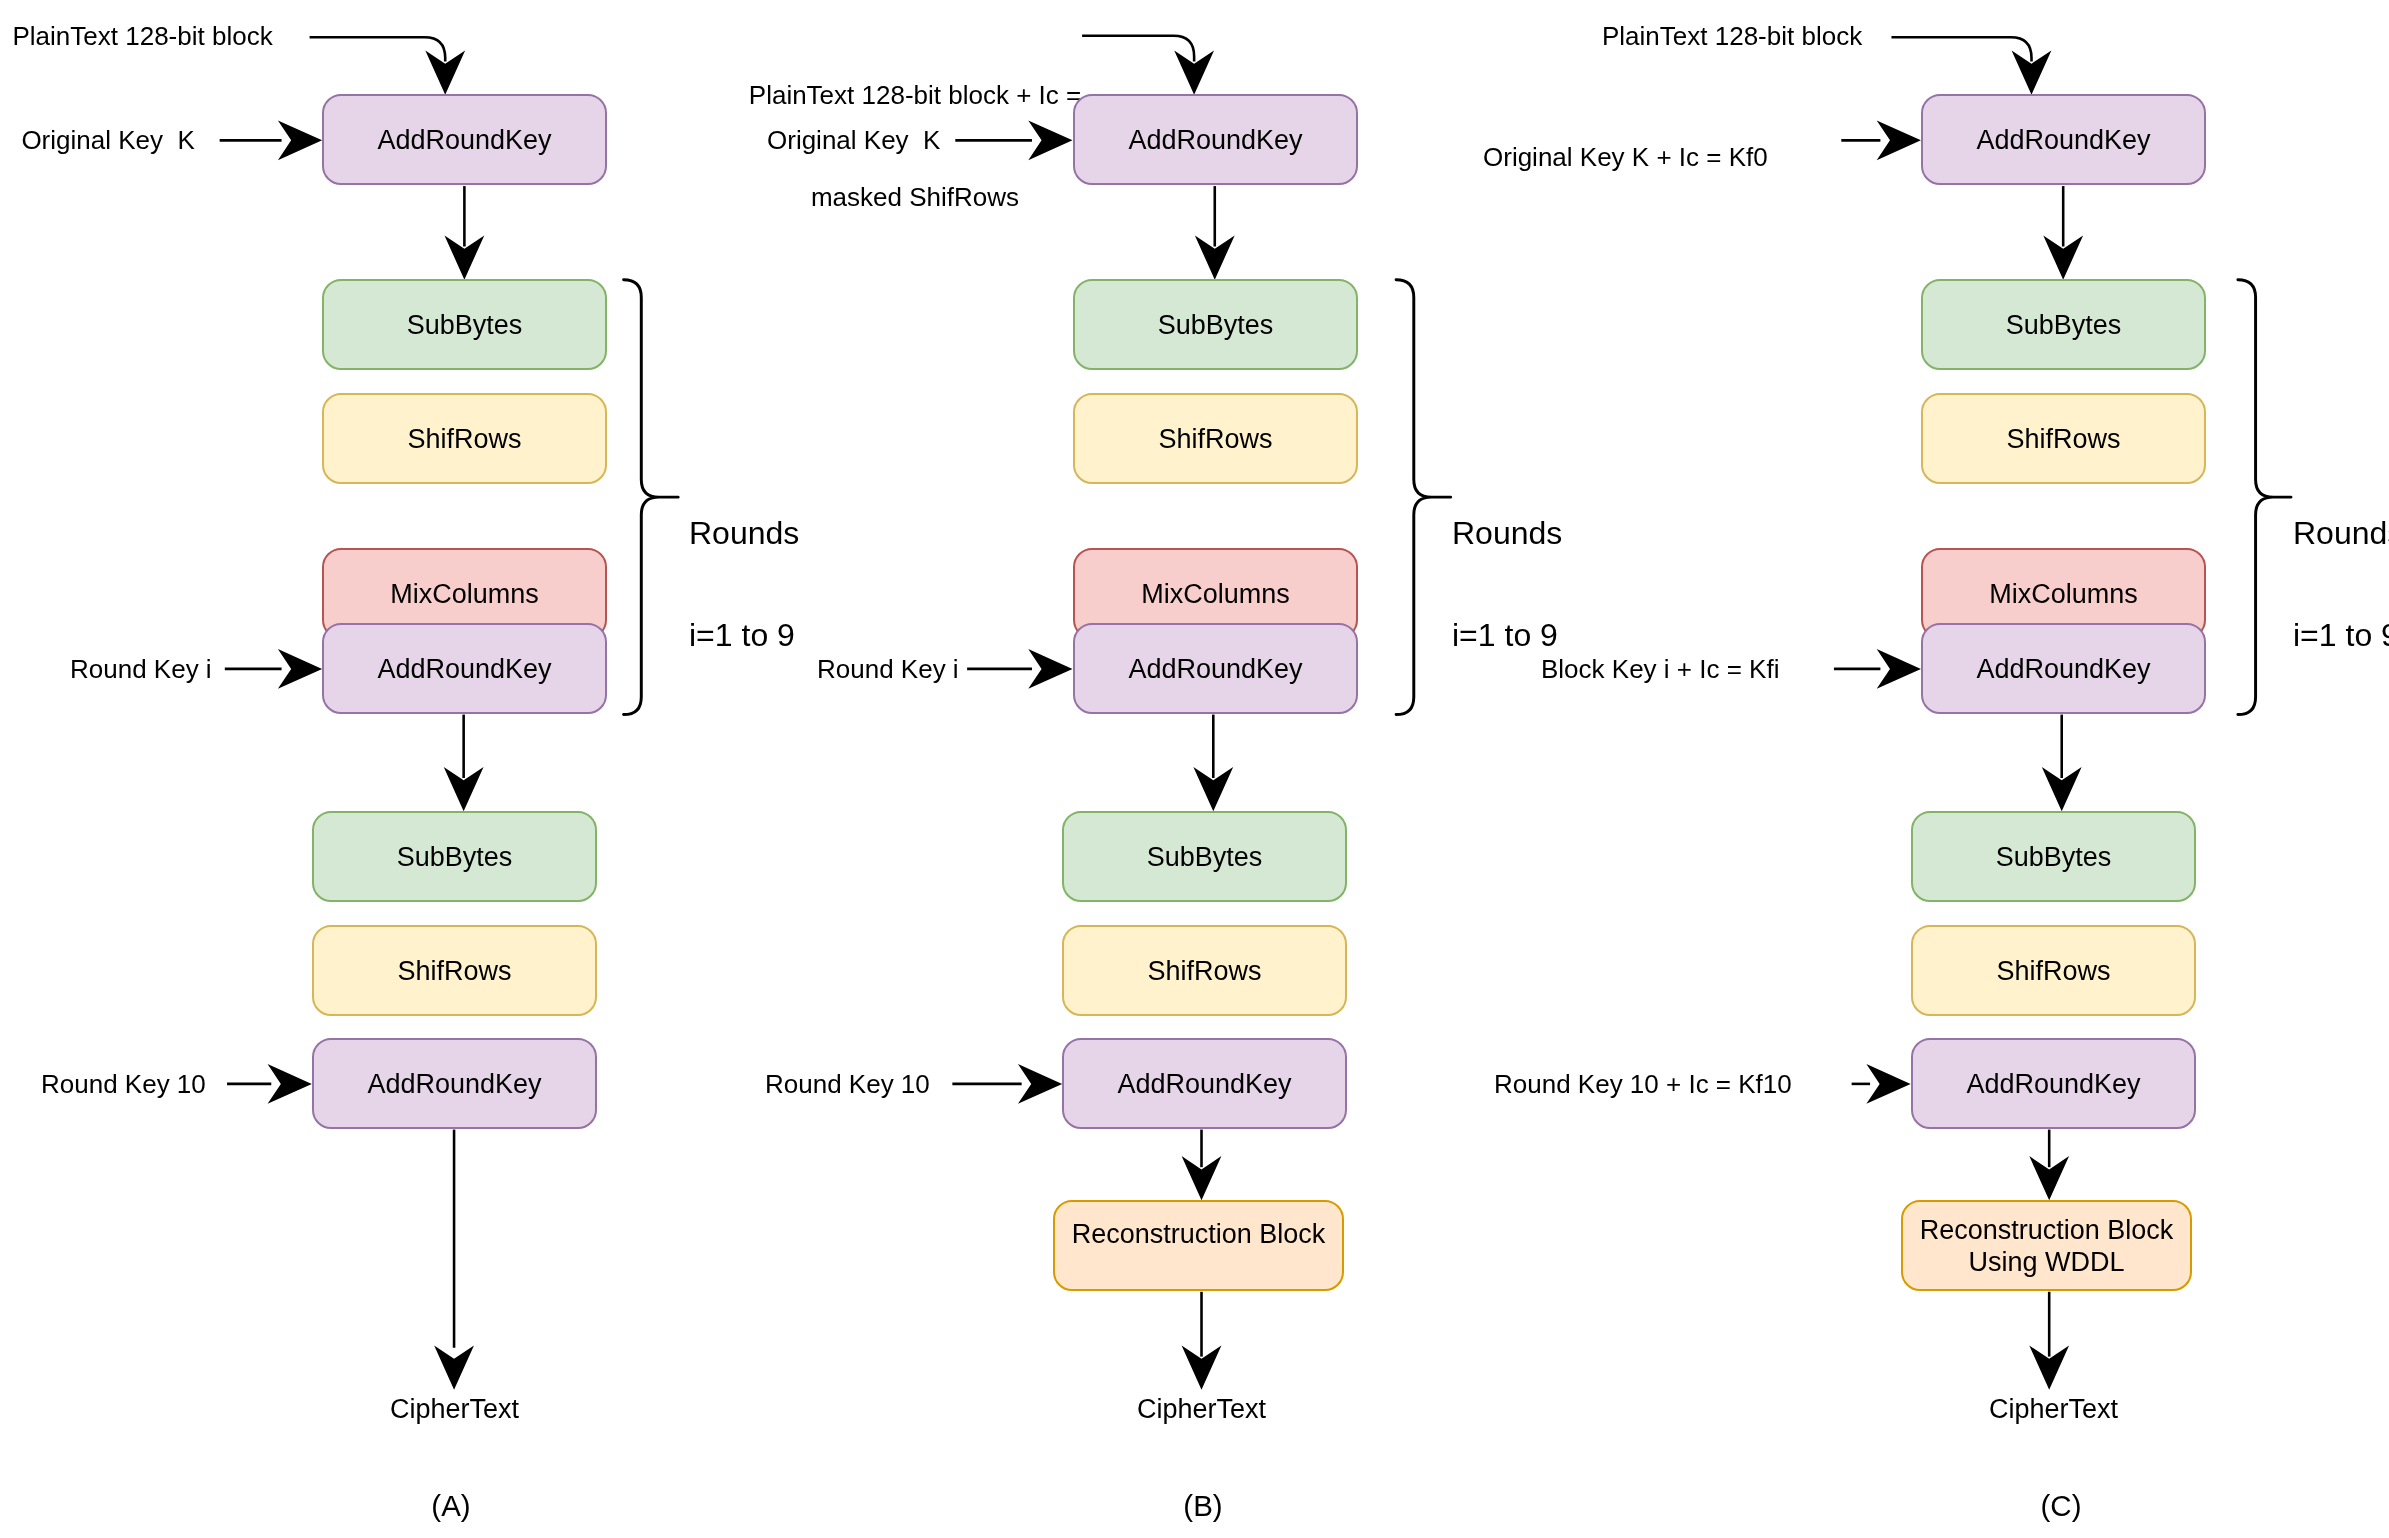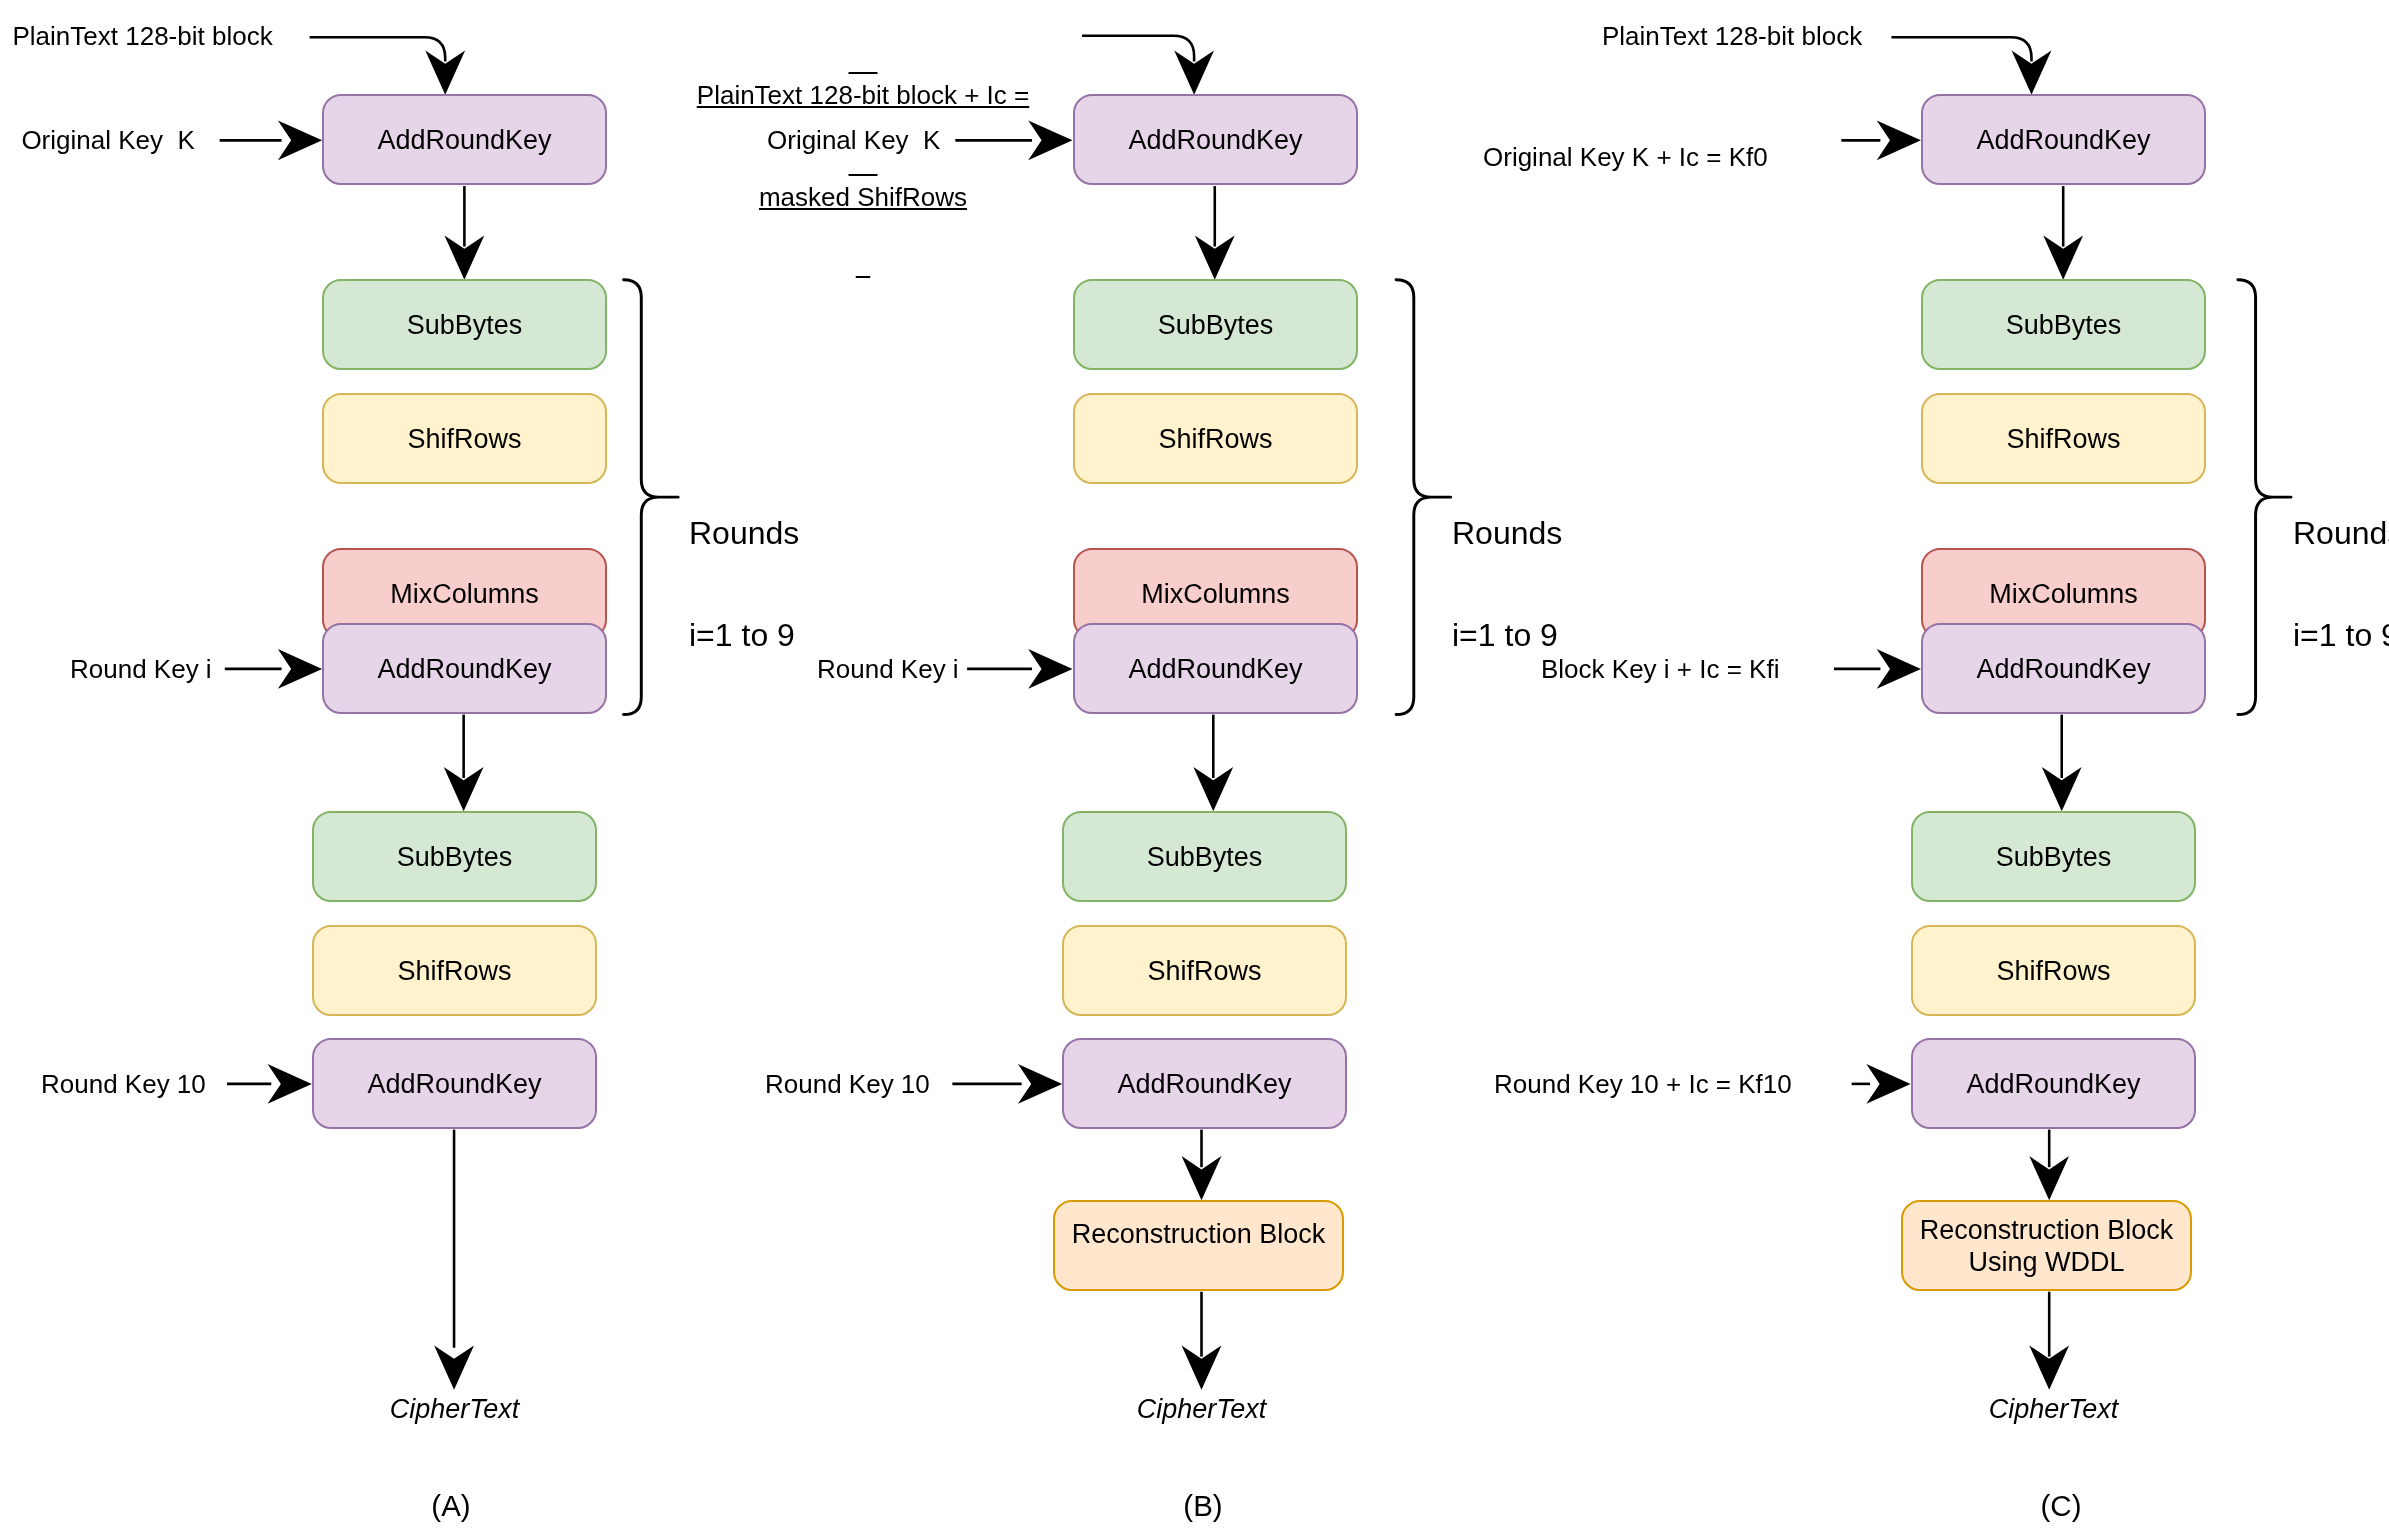--- a/index.html
+++ b/index.html
@@ -34,21 +34,21 @@
   .yellow{background:var(--shift-rows-fill,#FFF2CC);border-color:var(--shift-rows-border,#D6B656);justify-content:center;}
   .red   {background:var(--mix-columns-fill,#F8CECC);border-color:var(--mix-columns-border,#B85450);margin-top:42px;}
   .orange{background:var(--reconstruction-fill,#FFE6CC);border-color:var(--reconstruction-border,#D79B00);}
   .lbl{
     position:absolute;
     font-size:26px;line-height:34px;
     white-space:pre;
   }
   .lbl.centered{text-align:center;}
   .rounds-lbl{position:absolute;font-size:32px;line-height:34px;white-space:pre;}
-  .cipher{position:absolute;width:177px;text-align:center;font-size:27px;line-height:34px;font-style:italic;}
+  .cipher{position:absolute;width:177px;text-align:center;font-size:27px;line-height:34px;}
   .caption{position:absolute;width:88px;text-align:center;font-size:29.5px;line-height:34px;}
 </style>
 </head>
 <body>
 
 <div class="stage">
 
   <svg class="arrow-layer" viewBox="0 0 3241 2087" xmlns="http://www.w3.org/2000/svg">
 
     <g>
@@ -187,21 +187,21 @@
     </div>
 
   <div class="rounds-lbl" style="left:689px;top:448px;">
     <div>Rounds</div>
     <div>i=1 to 9</div>
   </div>
 
   <div class="cipher" style="left:366px;top:1392px;">CipherText</div>
   <div class="caption" style="left:407px;top:1489px;">(A)</div>
 
-  <div class="lbl centered" style="left:664px;top:10.3px;width:398px;text-decoration:underline;">
+  <div class="lbl centered" style="left:716px;top:10.3px;width:398px;">
     <div>PlainText 128-bit block + Ic =</div>
     <div>masked ShifRows</div>
   </div>
   <div class="lbl" style="left:767px;top:123px;">Original Key  K</div>
   <div class="lbl" style="left:817px;top:652px;">Round Key i</div>
   <div class="lbl" style="left:765px;top:1067px;">Round Key 10</div>
 
   <div class="node purple" style="left:1073px;top:94px;">
       <span>AddRoundKey</span>
     </div>

